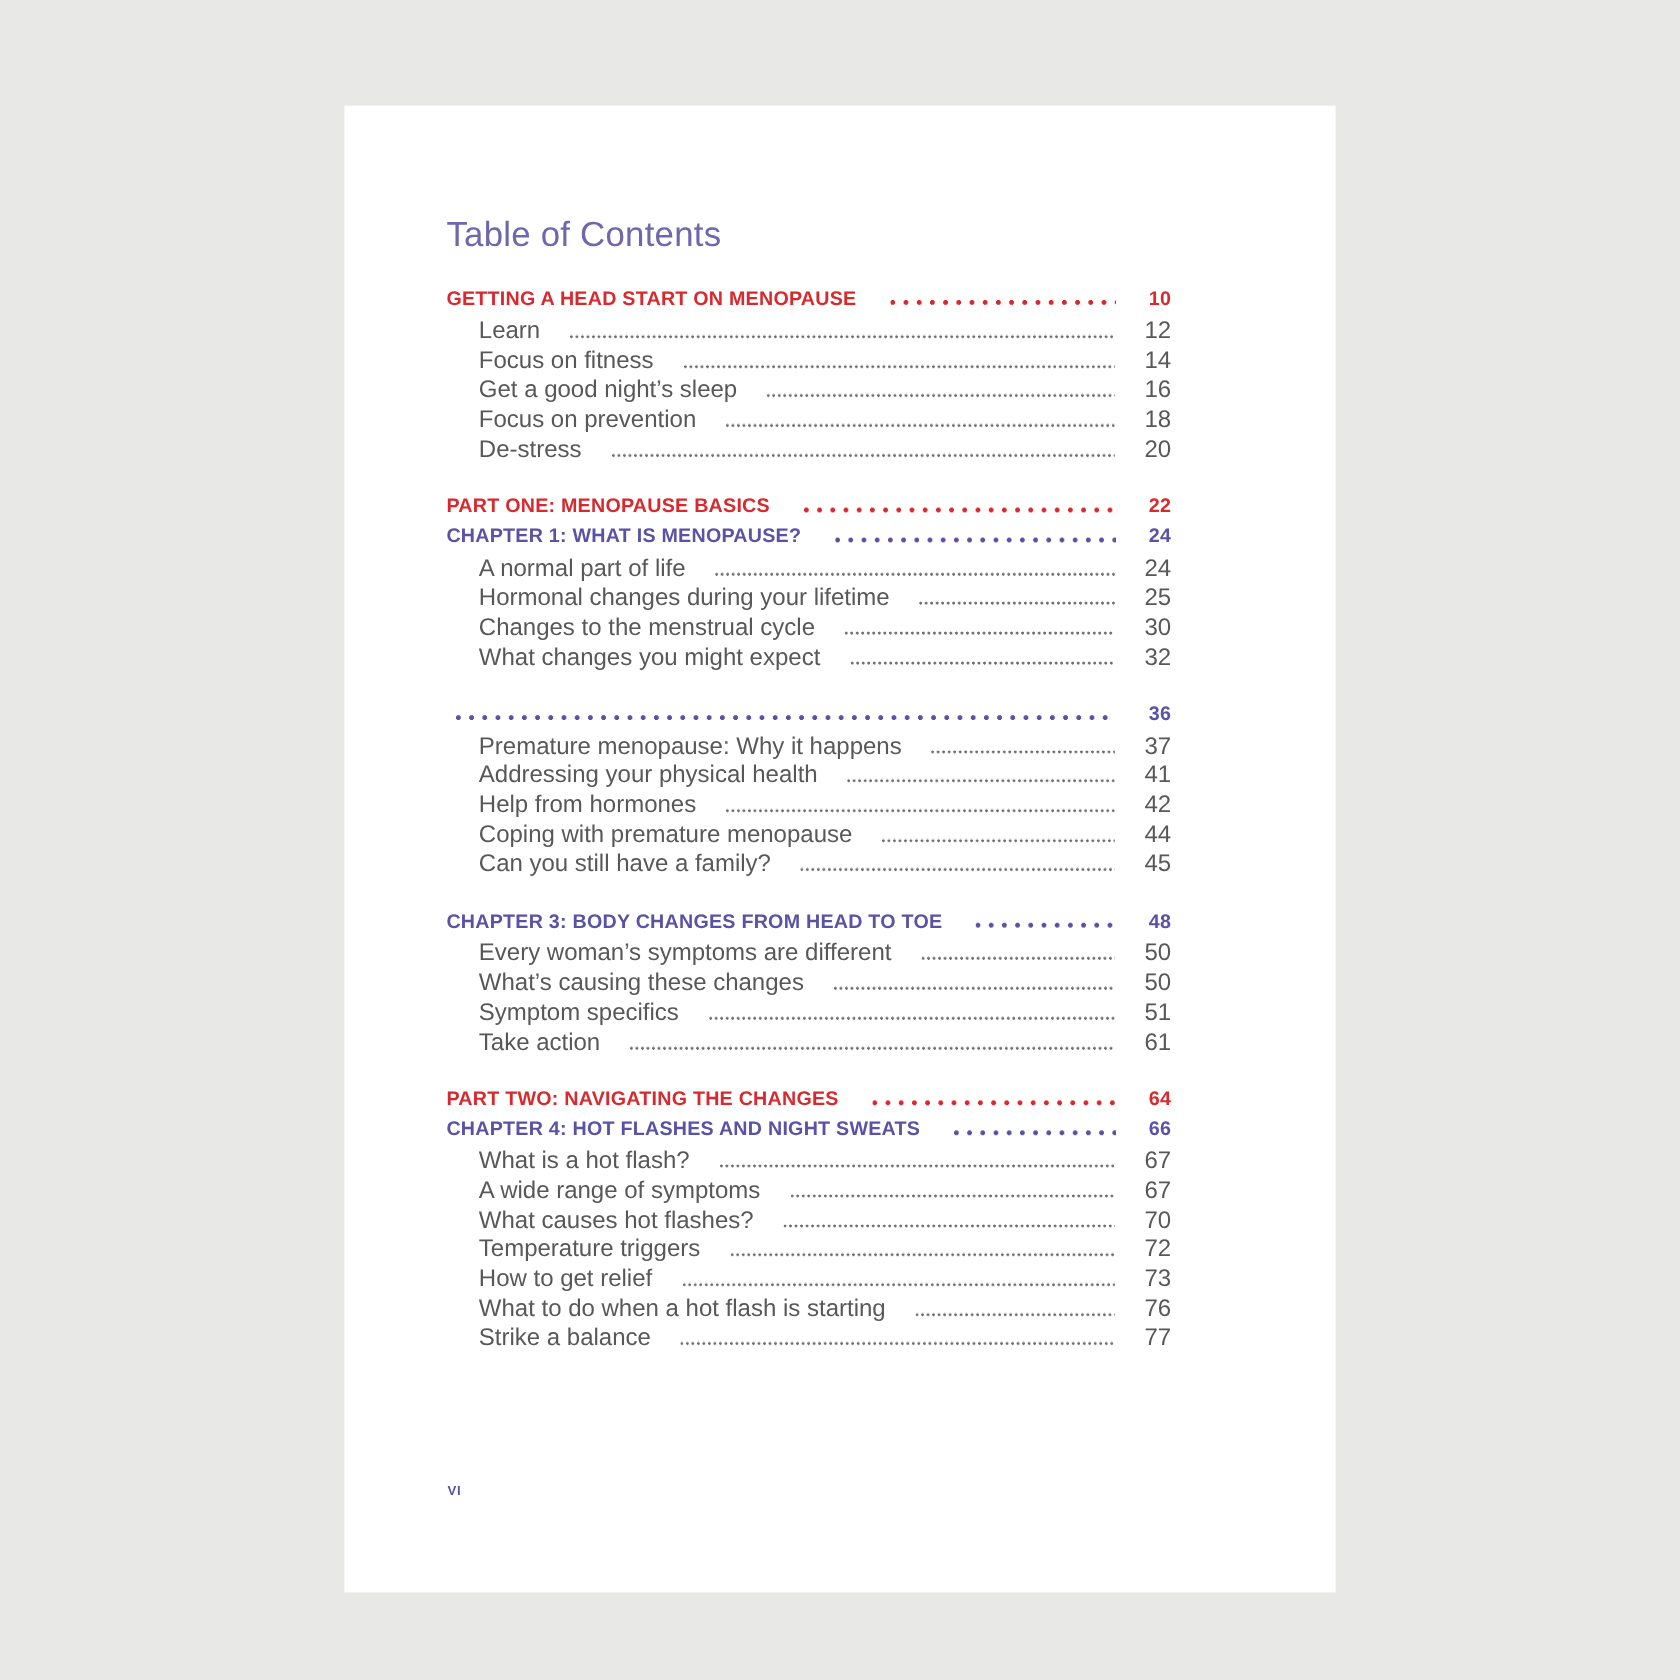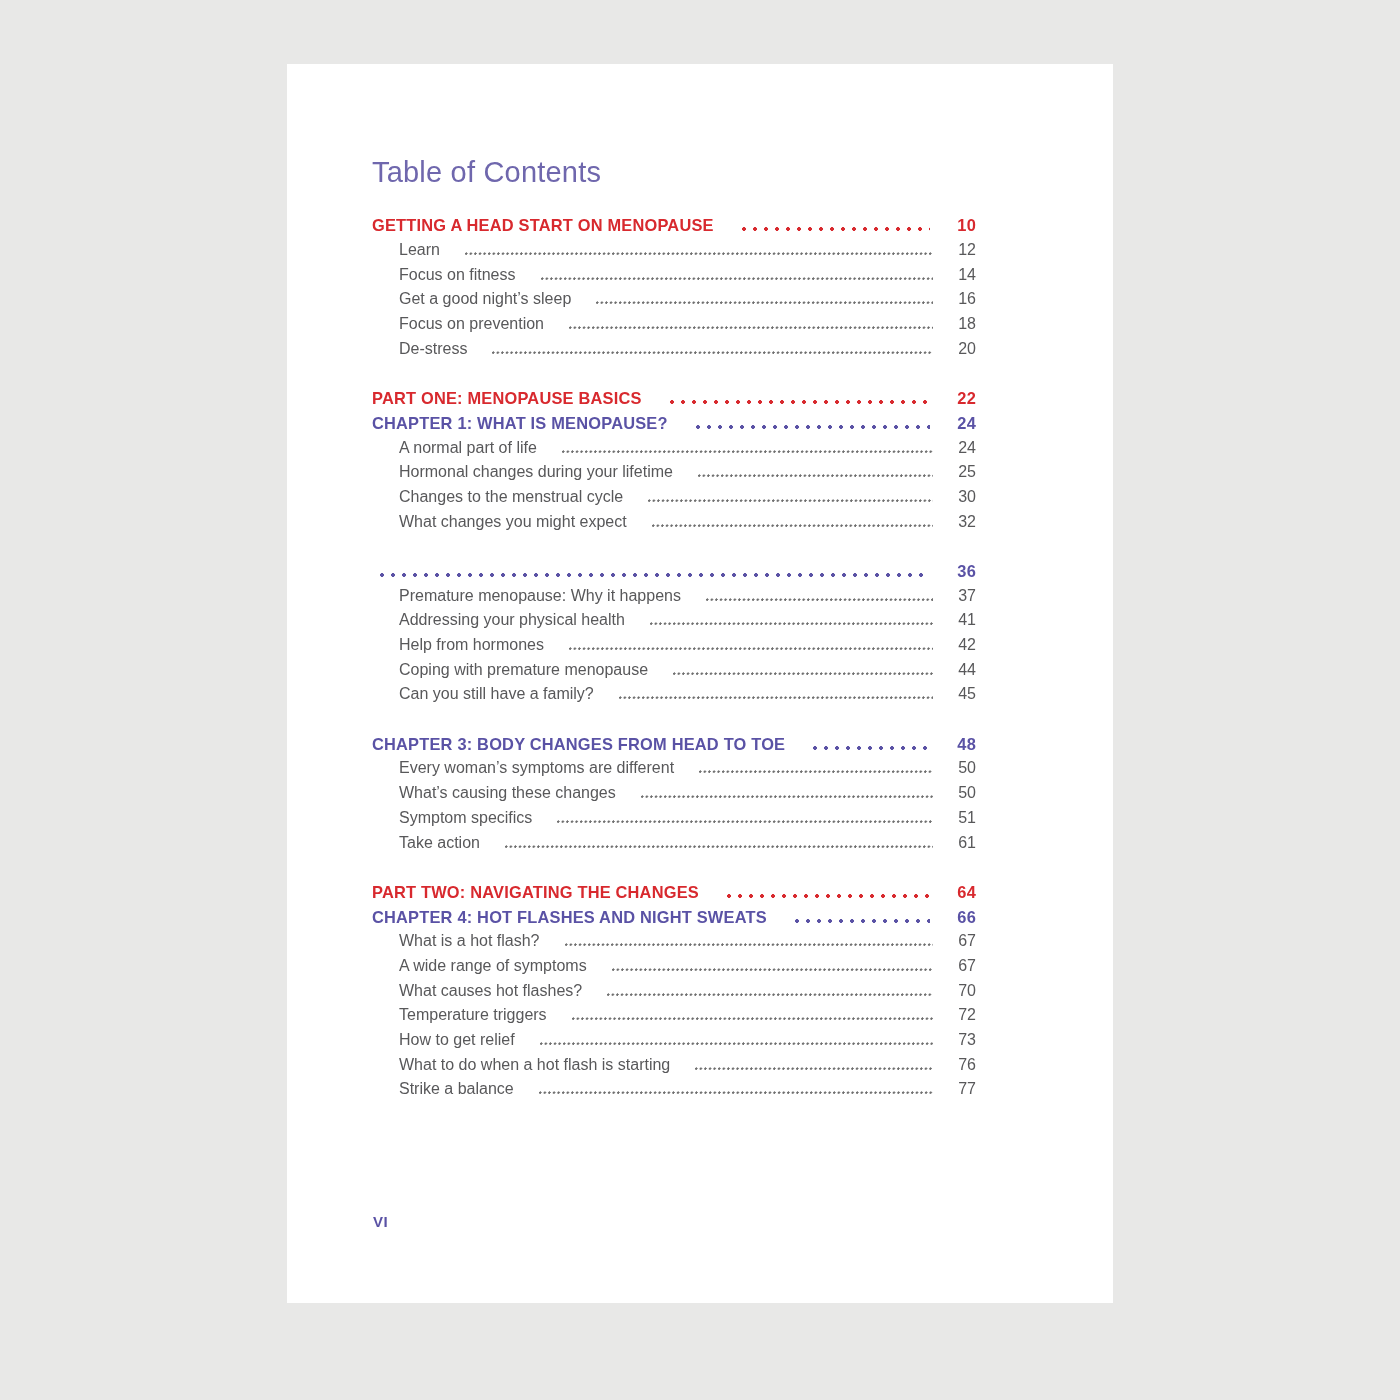--- a/index.html
+++ b/index.html
@@ -7,21 +7,21 @@
   body {
     width: 1400px;
     height: 1400px;
     position: relative;
     background: var(--c-background, #e8e8e7);
     font-family: "Liberation Sans", sans-serif;
   }
   .page {
     position: absolute;
     left: 287px;
-    top: 64px;
+    top: 88px;
     width: 826px;
     height: 1239px;
     background: var(--c-page, #ffffff);
   }
   .content {
     position: absolute;
     left: 85px;
     top: 0;
     width: 604px;
   }
@@ -43,21 +43,21 @@
     gap: 20px;
   }
   .heading-row {
     font-size: 16.4px;
     font-weight: bold;
     letter-spacing: 0.2px;
   }
   .sec-red    { color: var(--c-red-heading, #d8292e); }
   .sec-purple { color: var(--c-purple-heading, #5a52a5); }
   .item-row {
-    font-size: 16px;
+    font-size: 20px;
     color: var(--c-body-text, #58585a);
     padding-left: 27px;
   }
   .row-label { white-space: nowrap; flex: 0 0 auto; }
   .row-page  { white-space: nowrap; flex: 0 0 auto; }
   .leader { flex: 1 1 auto; min-width: 18px; }
   
   .leader-b {
     height: 3px;
     margin: 0 5px 0 5px;
@@ -72,21 +72,21 @@
     margin: 0 7px 1px 8px;
     background-image: radial-gradient(circle at 2px 2px, currentColor 1.85px, transparent 2.15px);
     background-size: 11px 4px;
     background-repeat: repeat-x;
     background-position: left bottom;
   }
   .footer-pagenum {
     position: absolute;
     left: 86px;
     top: 1149px;
-    font-size: 15px;
+    font-size: 11px;
     font-weight: bold;
     letter-spacing: 0.6px;
     color: var(--c-purple-heading, #5a52a5);
   }
 </style>
 </head>
 <body>
 
 <div class="page">
   <div class="content">

